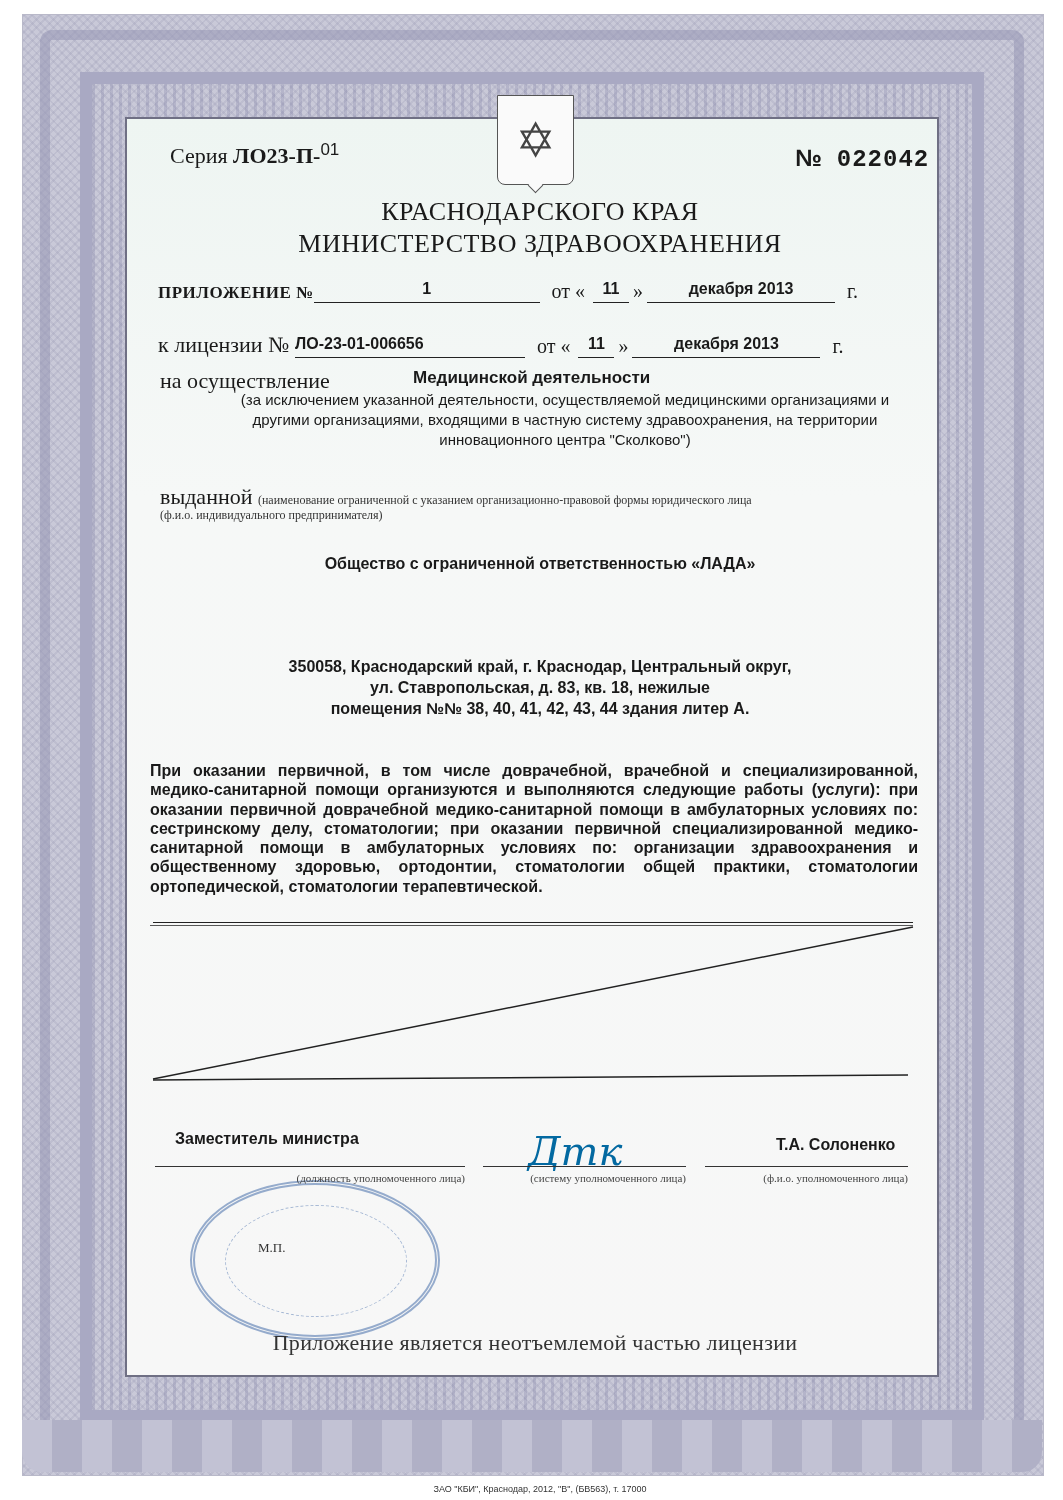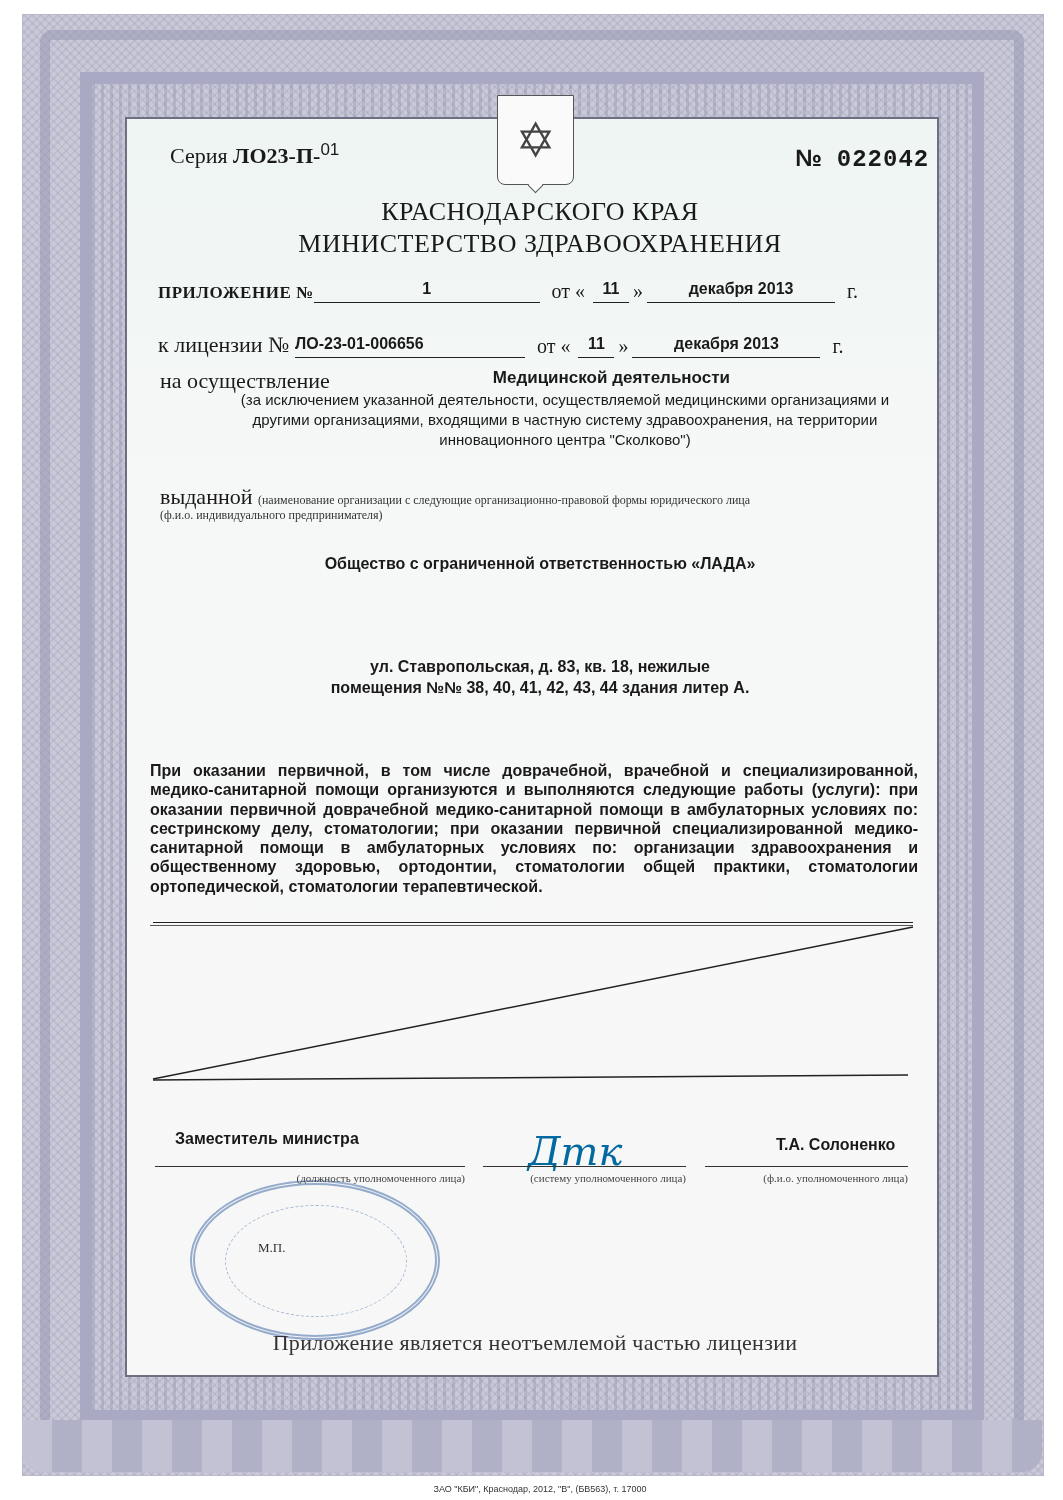--- a/index.html
+++ b/index.html
@@ -22,21 +22,21 @@
   .series b{font-weight:bold;}
   .series sup{font-family:"Liberation Sans",sans-serif;font-size:17px;font-weight:normal;vertical-align:8px;}
   .number{left:795px;top:144px;font-size:24px;font-weight:bold;letter-spacing:1px;}
   .number .num-val{font-family:"Liberation Mono",monospace;font-weight:normal;margin-left:14px;letter-spacing:1px;font-size:24px;font-weight:bold;}
   .title{left:190px;top:196px;width:700px;text-align:center;font-size:26px;line-height:32px;letter-spacing:.5px;}
   .row{left:158px;font-size:20px;display:flex;align-items:flex-end;}
   .lbl-bold{font-weight:bold;font-size:17px;letter-spacing:.5px;}
   .line-field{display:inline-block;border-bottom:1px solid #222;text-align:center;font-family:"Liberation Sans",sans-serif;font-weight:bold;font-size:16px;height:22px;line-height:18px;}
   .ot{margin:0 8px;text-align:center;}
   .activity-label{left:160px;top:368px;font-size:22px;}
-  .activity-main{left:440px;top:368px;width:290px;text-align:right;font-size:17px;font-weight:bold;}
+  .activity-main{left:413px;top:368px;width:290px;text-align:left;font-size:17px;font-weight:bold;}
   .activity-note{left:230px;top:390px;width:670px;text-align:center;font-size:15px;line-height:20px;}
   .issued{left:160px;top:484px;font-size:22px;}
   .issued small{font-size:12px;color:#333;}
   .issued-note2{left:160px;top:508px;font-size:12px;color:#333;}
   .org{left:150px;top:555px;width:780px;text-align:center;font-size:16px;font-weight:bold;}
   .addr{left:150px;top:656px;width:780px;text-align:center;font-size:16px;font-weight:bold;line-height:21px;}
   .services{left:150px;top:761px;width:768px;text-align:justify;font-size:16px;font-weight:bold;line-height:19.3px;text-align-last:left;}
   .services-underline{left:153px;top:922px;width:760px;height:0;border-top:1.5px solid #222;}
   svg.zline{position:absolute;left:150px;top:925px;}
   .pos{left:175px;top:1130px;font-size:16px;font-weight:bold;}
@@ -94,27 +94,28 @@
   <span class="line-field" style="width:188px;">декабря 2013</span>
   <span style="margin-left:12px;">г.</span>
 </div>
 
 <div class="abs serif activity-label">на осуществление</div>
 <div class="abs activity-main">Медицинской деятельности</div>
 <div class="abs activity-note">(за исключением указанной деятельности, осуществляемой медицинскими организациями и другими организациями, входящими в частную систему здравоохранения, на территории инновационного центра "Сколково")</div>
 
 <div class="abs serif issued">
   <span>выданной</span>
-  <small>(наименование организации с следующие организационно-правовой формы юридического лица</small>
+  <small>(наименование ограниченной с указанием организационно-правовой формы юридического лица</small>
 </div>
 <div class="abs serif issued-note2">(ф.и.о. индивидуального предпринимателя)</div>
 
 <div class="abs org">Общество с ограниченной ответственностью «ЛАДА»</div>
 
 <div class="abs addr">
+  <div>350058, Краснодарский край, г. Краснодар, Центральный округ,</div>
   <div>ул. Ставропольская, д. 83, кв. 18, нежилые</div>
   <div>помещения №№ 38, 40, 41, 42, 43, 44 здания литер А.</div>
 </div>
 
 <div class="abs services">При оказании первичной, в том числе доврачебной, врачебной и специализированной, медико-санитарной помощи организуются и выполняются следующие работы (услуги): при оказании первичной доврачебной медико-санитарной помощи в амбулаторных условиях по: сестринскому делу, стоматологии; при оказании первичной специализированной медико-санитарной помощи в амбулаторных условиях по: организации здравоохранения и общественному здоровью, ортодонтии, стоматологии общей практики, стоматологии ортопедической, стоматологии терапевтической.</div>
 <div class="abs services-underline"></div>
 
 <svg class="zline" width="765" height="160">
   <line x1="0" y1="0" x2="763" y2="0" stroke="#222" stroke-width="1.5"></line>
   <line x1="763" y1="2" x2="3" y2="154" stroke="#222" stroke-width="1.5"></line>

